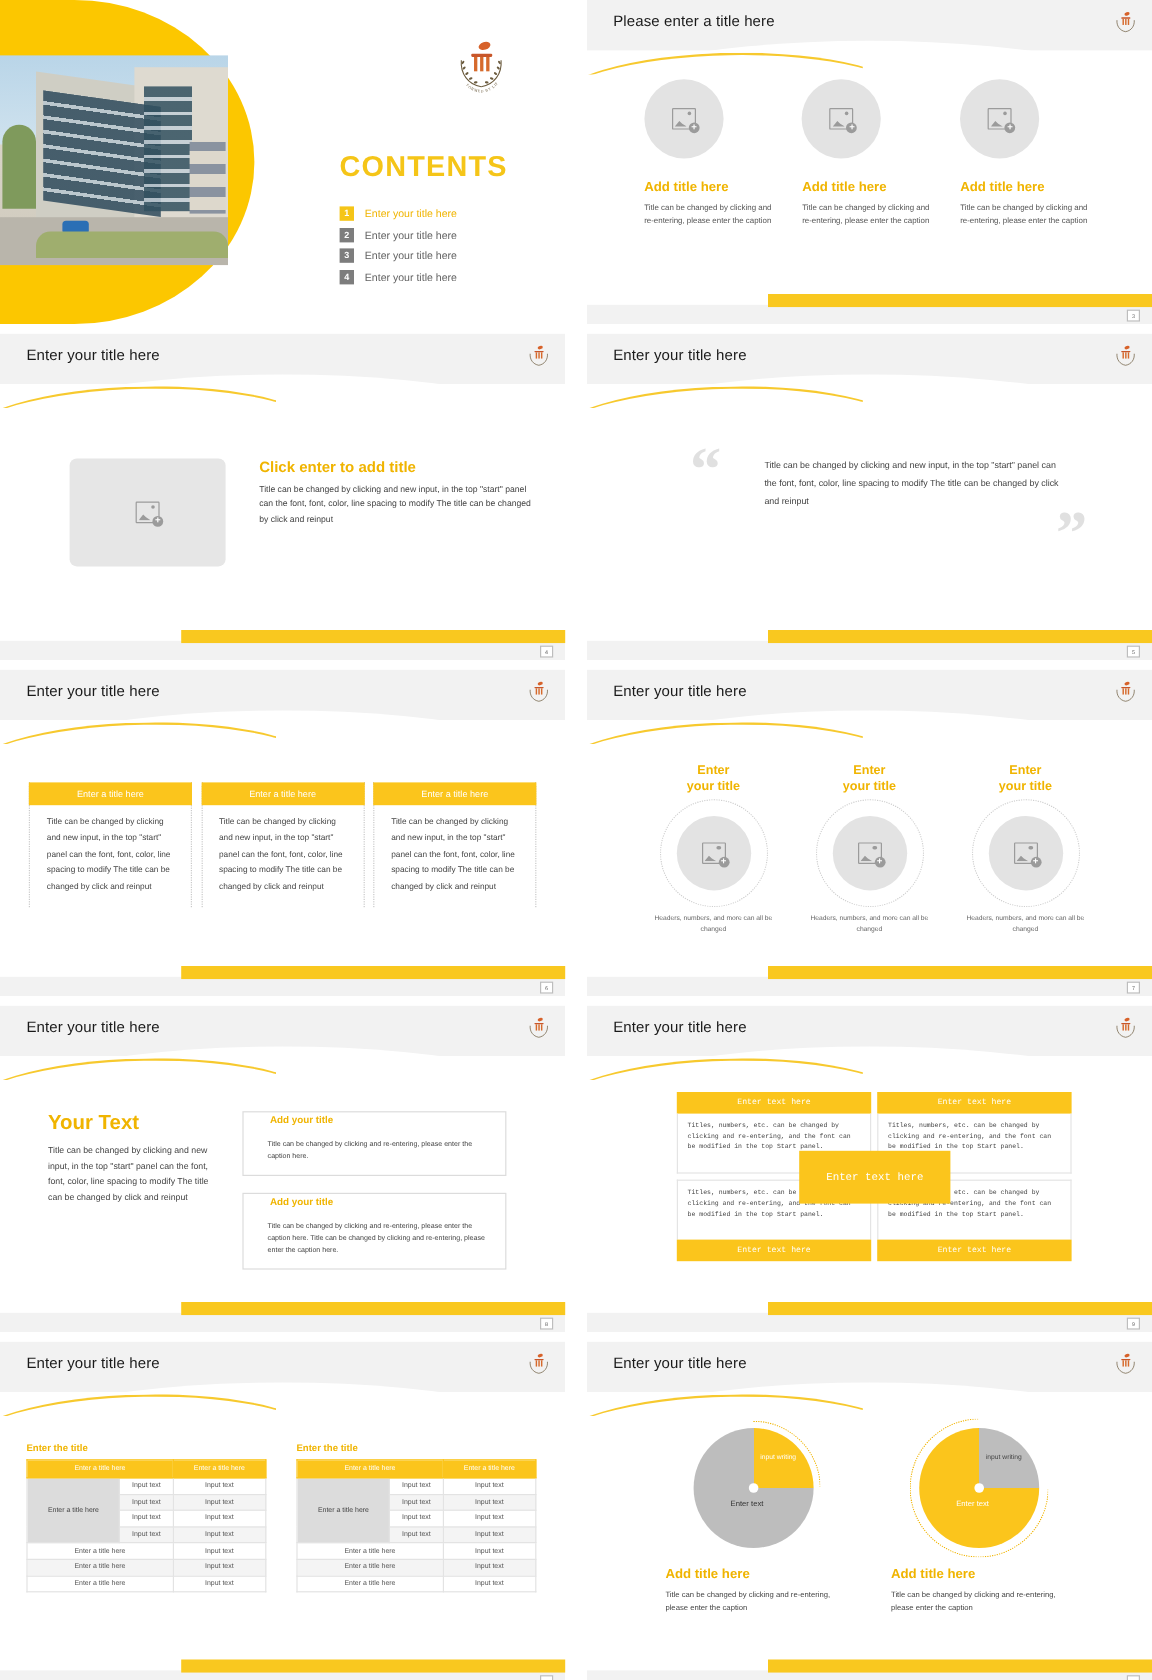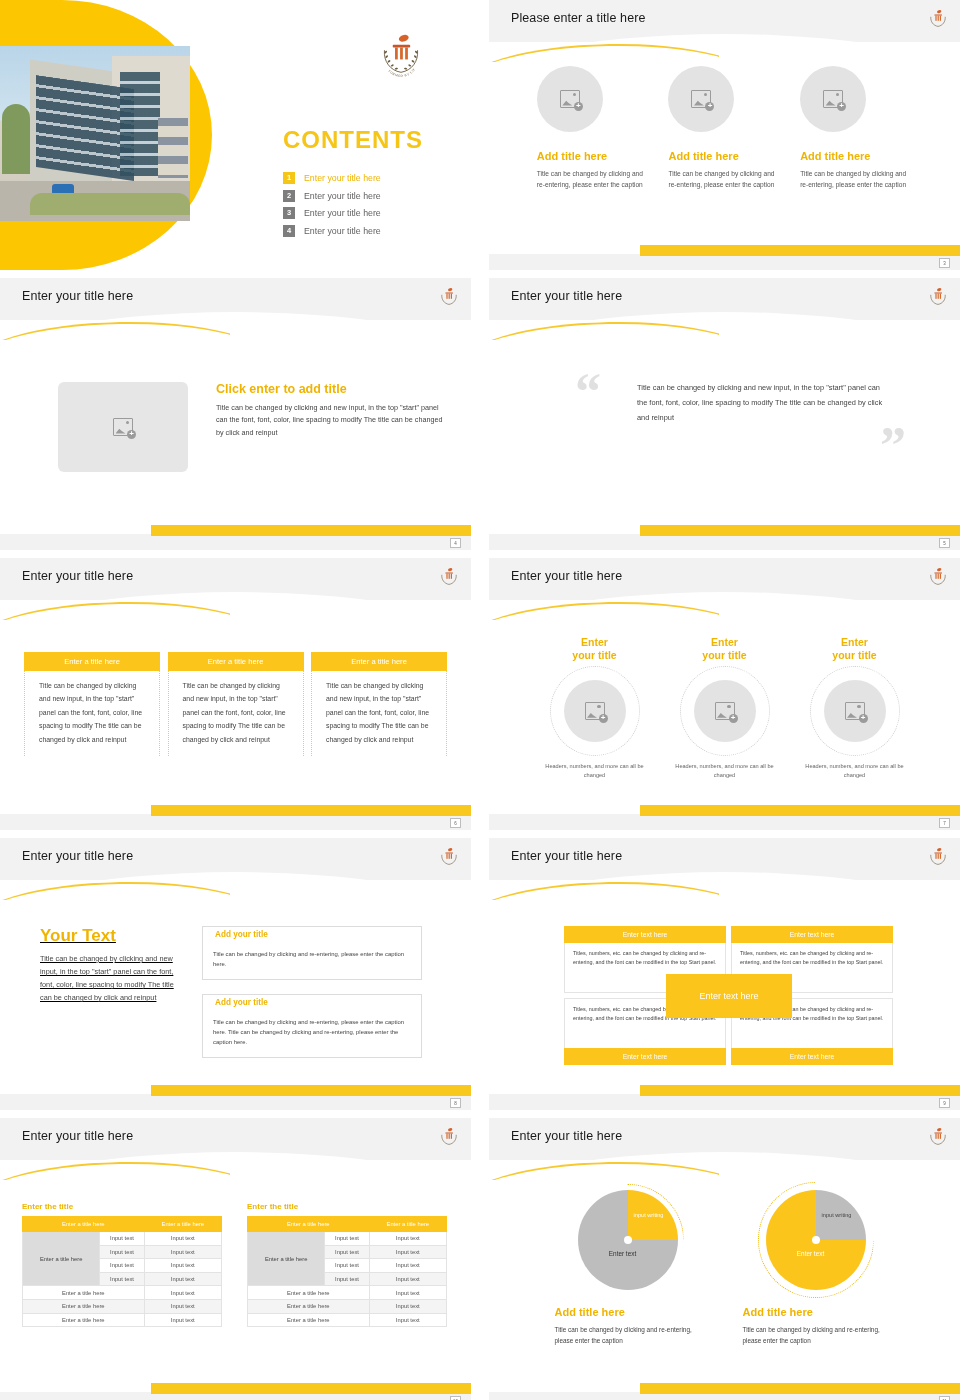--- a/index.html
+++ b/index.html
@@ -157,31 +157,31 @@
   .s6-cols { display:flex; justify-content:center; gap:22px; padding:26px 0 0 0; }
   .s6-col { width:108px; text-align:center; position:relative; }
   .s6-h { font-size:10.5px; font-weight:bold; color:#f0b400; line-height:1.25; margin-bottom:4px; }
   .s6-ring { width:90px; height:90px; border-radius:50%; border:1px dotted #cfcfcf;
      margin:0 auto; display:flex; align-items:center; justify-content:center; }
   .s6-ring .circle-ph { width:62px; height:62px; }
   .s6-cap { font-size:5.6px; color:#666; line-height:1.6; margin-top:6px; }
 
   
   .s7-wrap { display:flex; padding:36px 26px 0 40px; }
-  .s7-left { width:140px;text-decoration:underline; }
+  .s7-left { width:140px; }
   .s7-h { font-size:17px; font-weight:bold; color:#f0b400; margin-bottom:6px; }
   .s7-p { font-size:7.3px; color:#444; line-height:1.8; }
   .s7-right { margin-left:22px; width:220px; }
-  .s7-box { border:1px solid #dcdcdc; padding:4px 10px 9px 10px; margin-bottom:14px; position:relative; }
+  .s7-box { border:1px solid #dcdcdc; padding:4px 10px 9px 20px; margin-bottom:14px; position:relative; }
   .s7-box-h { font-size:8.2px; font-weight:bold; color:#f0b400; background:#fff;
      display:inline-block; padding:0 4px; position:relative; top:-8px; left:-2px; margin-bottom:-4px; }
   .s7-box-p { font-size:5.9px; color:#444; line-height:1.75; }
 
   
-  .s8-grid { position:absolute; left:75px; top:88px; width:330px; }
+  .s8-grid { position:absolute; left:75px; top:72px; width:330px;font-family:Liberation Mono, monospace; }
   .s8-row { display:flex; gap:5px; }
   .s8-cell { width:162px; }
   .s8-bar { background:#fbc51c; color:#fff; font-size:6.8px; text-align:center; padding:5px 0; }
   .s8-txt { border:1px solid #e4e4e4; border-top:none; font-size:5.4px; color:#444;
      line-height:1.65; padding:6px 8px; height:50px; }
   .s8-txt.bot { border-top:1px solid #e4e4e4; border-bottom:none; }
   .s8-center {
     position:absolute; left:50%; top:50%; transform:translate(-50%,-50%);
     width:126px; height:44px; background:#fbc51c; color:#fff;
     display:flex; align-items:center; justify-content:center;

